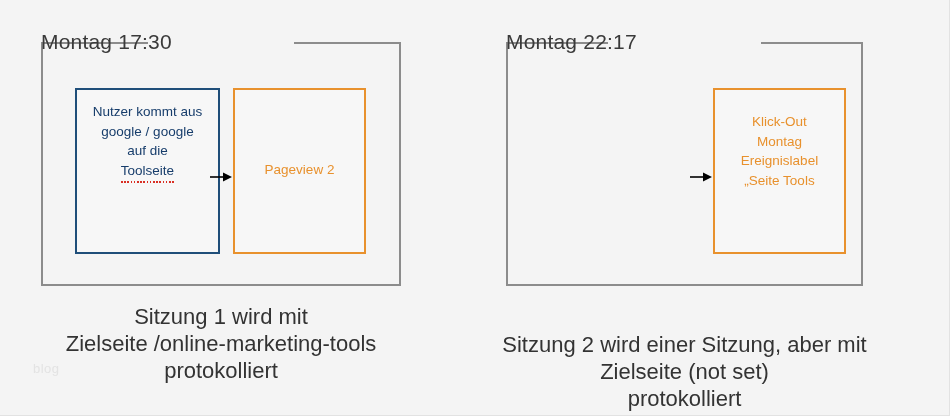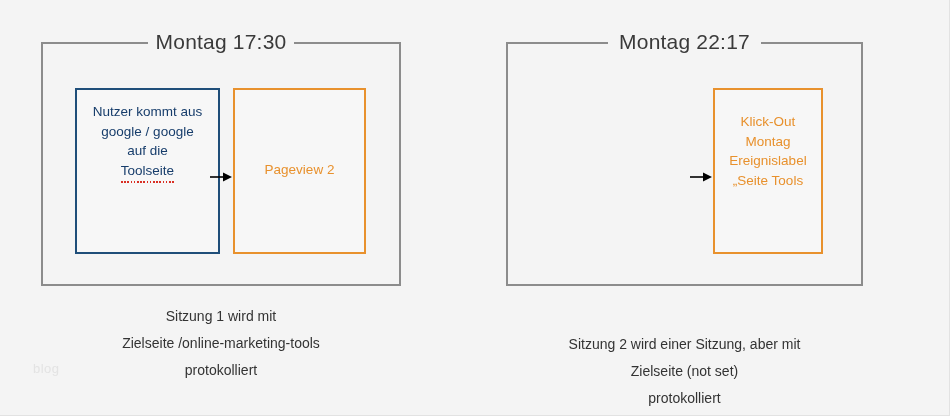--- a/index.html
+++ b/index.html
@@ -61,21 +61,21 @@
     background: #f4f4f4;
   }
   .session.left  .frame-notch { left: 105px; right: 105px; }
   .session.right .frame-notch { left: 100px; right: 100px; }
 
   .session-title {
     position: absolute;
     top: -15px;
     left: 0;
     right: 0;
-    text-align: center;
+    text-align: left;
     font-size: 21px;
     color: #3a3a3a;
     letter-spacing: 0.2px;
     line-height: 30px;
     white-space: nowrap;
   }
 
   
   .boxrow {
     position: absolute;
@@ -113,21 +113,21 @@
   .node.orange .node-text { color: #e8912d; }
 
   
   .session.left .node.blue   { left: 34px;  width: 145px; }
   .session.left .node.orange { left: 192px; width: 133px; }
   .session.left .node.blue .node-text  { align-self: flex-start; margin-top: 12px; }
   .session.left .node.orange .node-text{ margin-top: -2px; }
 
   
   .session.right .node.blue   { left: 36px;  width: 146px; }
-  .session.right .node.orange { left: 207px; width: 110px; }
+  .session.right .node.orange { left: 207px; width: 133px; }
   .session.right .node.blue .node-text  { margin-top: -2px; }
   .session.right .node.orange .node-text{ align-self: flex-start; margin-top: 22px; }
 
   
   .squiggle {
     position: relative;
     display: inline-block;
     text-align: right;
   }
   .squiggle::after {
@@ -148,21 +148,21 @@
     height: 12px;
   }
   .session.left  .arrow { left: 169px; width: 23px; }
   .session.right .arrow { left: 184px; width: 23px; }
   .arrow svg { display: block; }
 
   
   .caption {
     position: absolute;
     top: 303px;
-    font-size: 14px;
+    font-size: 22px;
     line-height: 27px;
     color: #333333;
     text-align: center;
     white-space: pre-line;
   }
   .caption.left  { left: 26px;  width: 390px; }
   .caption.right { left: 492px; width: 385px; margin-top: 28px; }
 </style>
 </head>
 <body>

